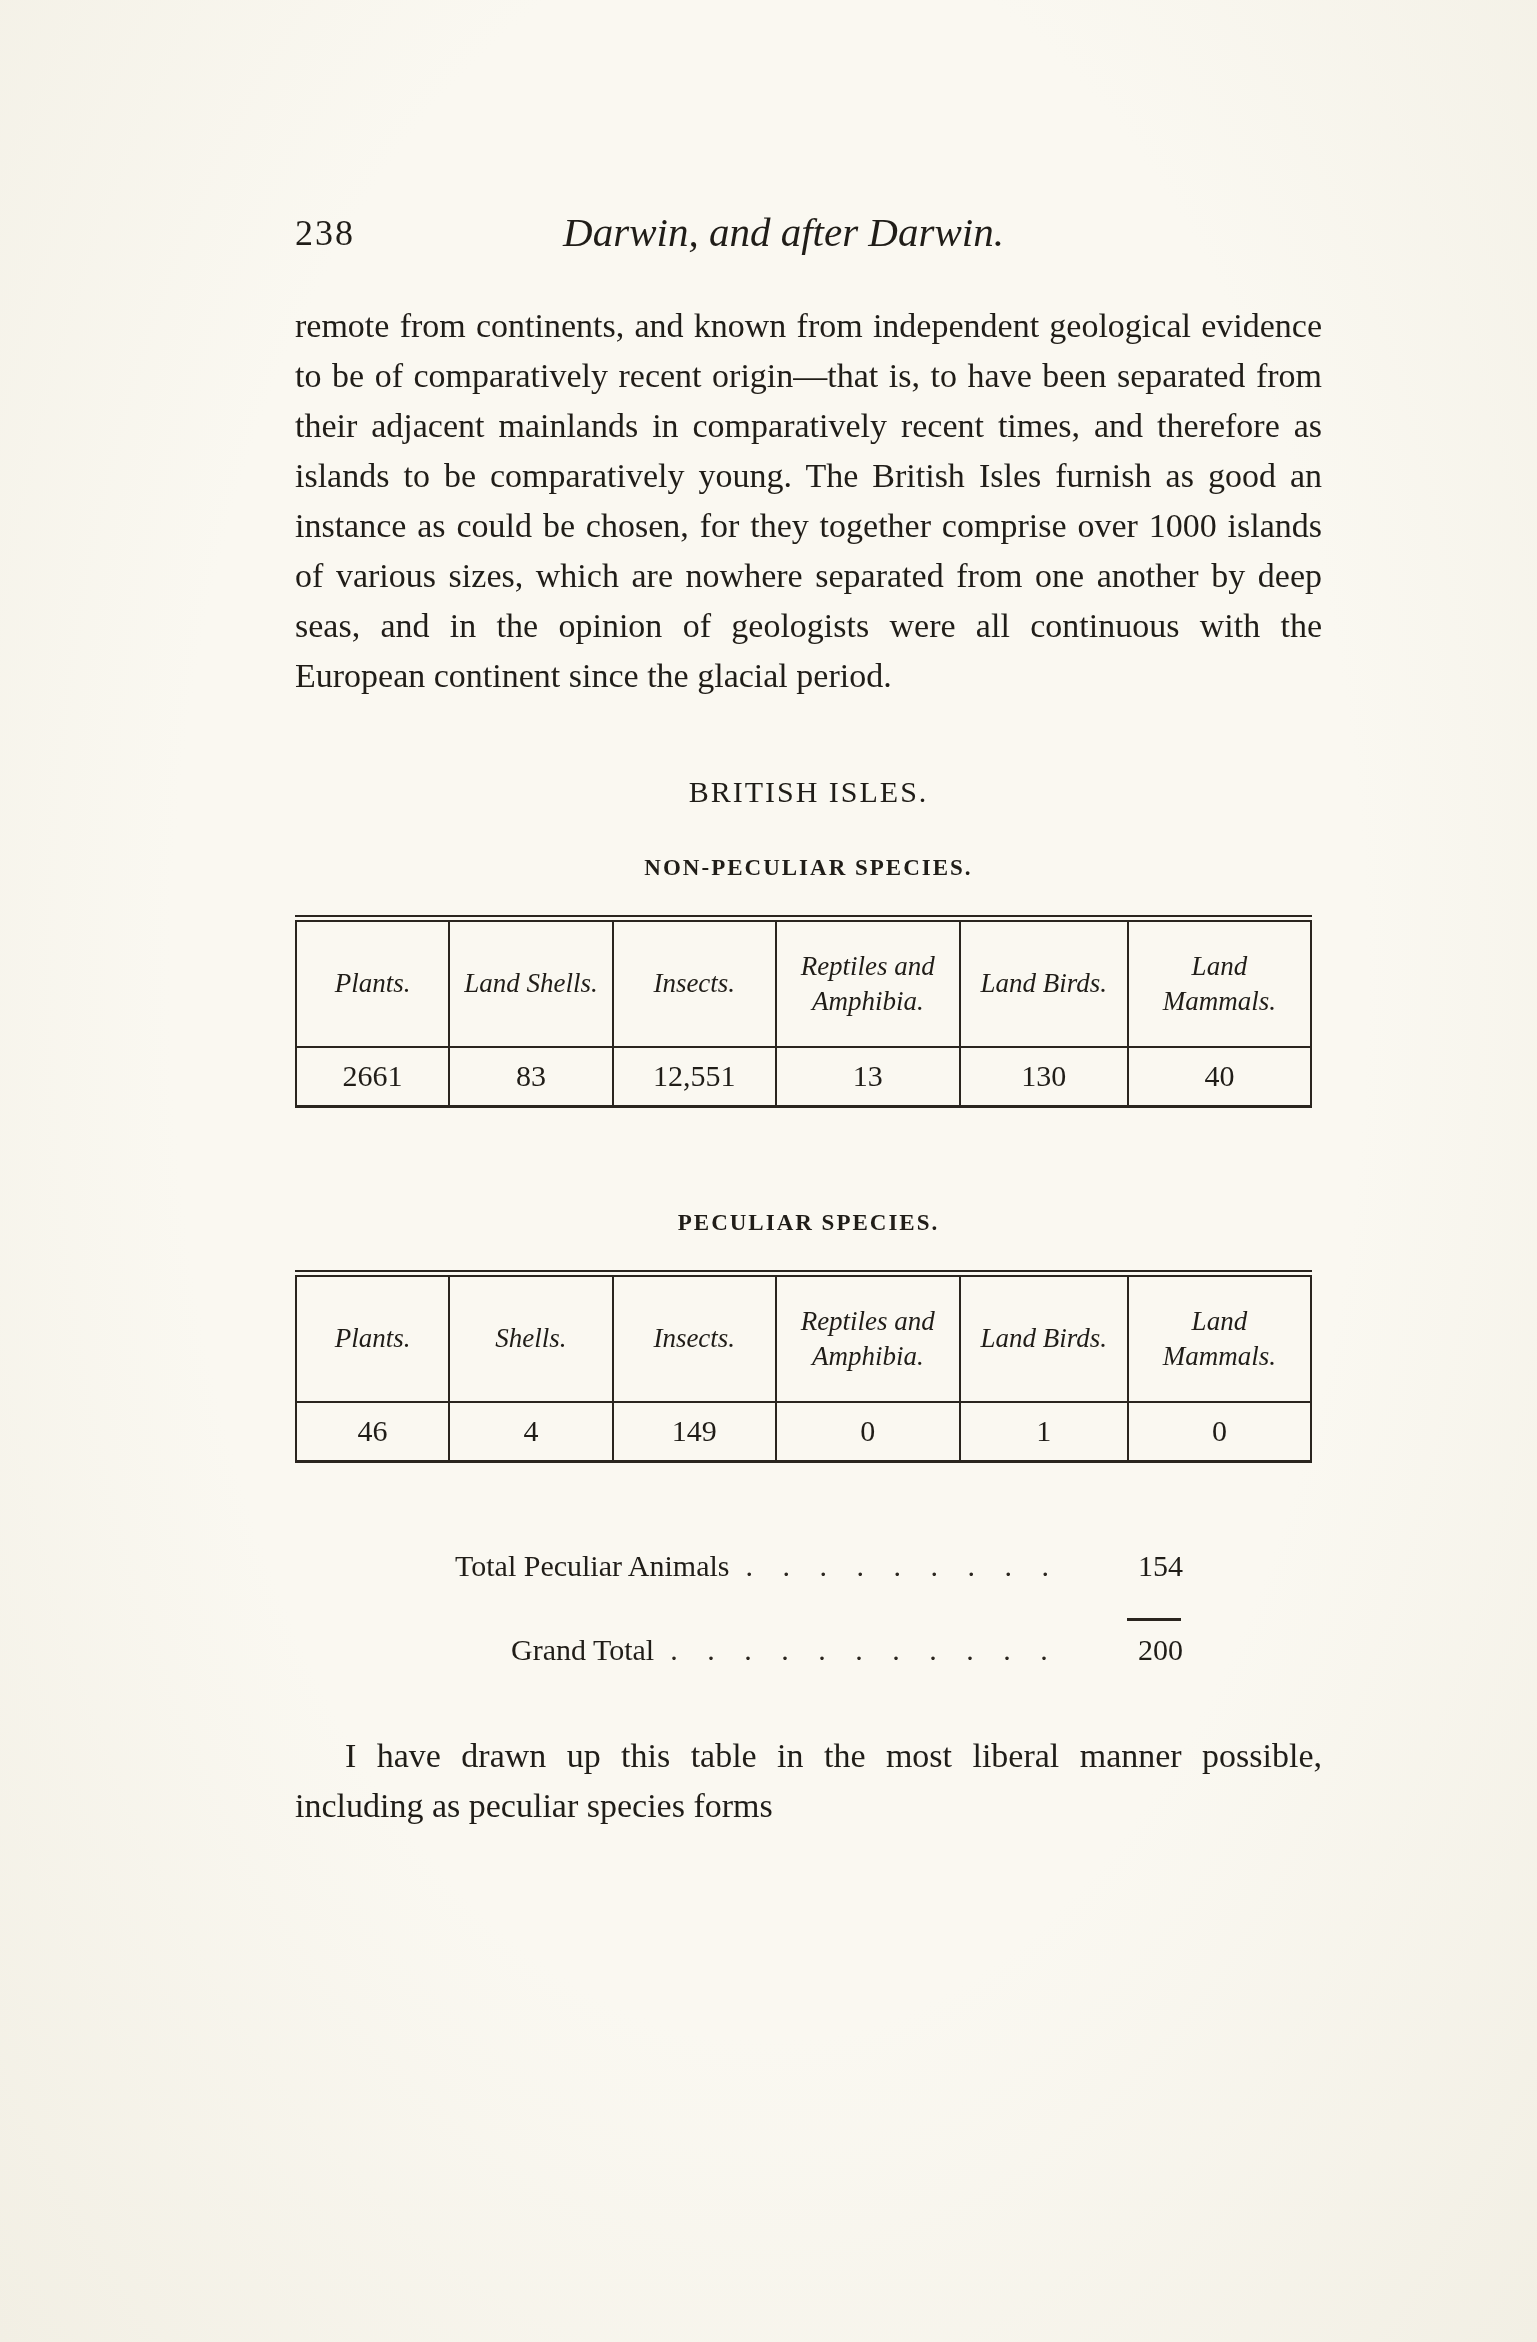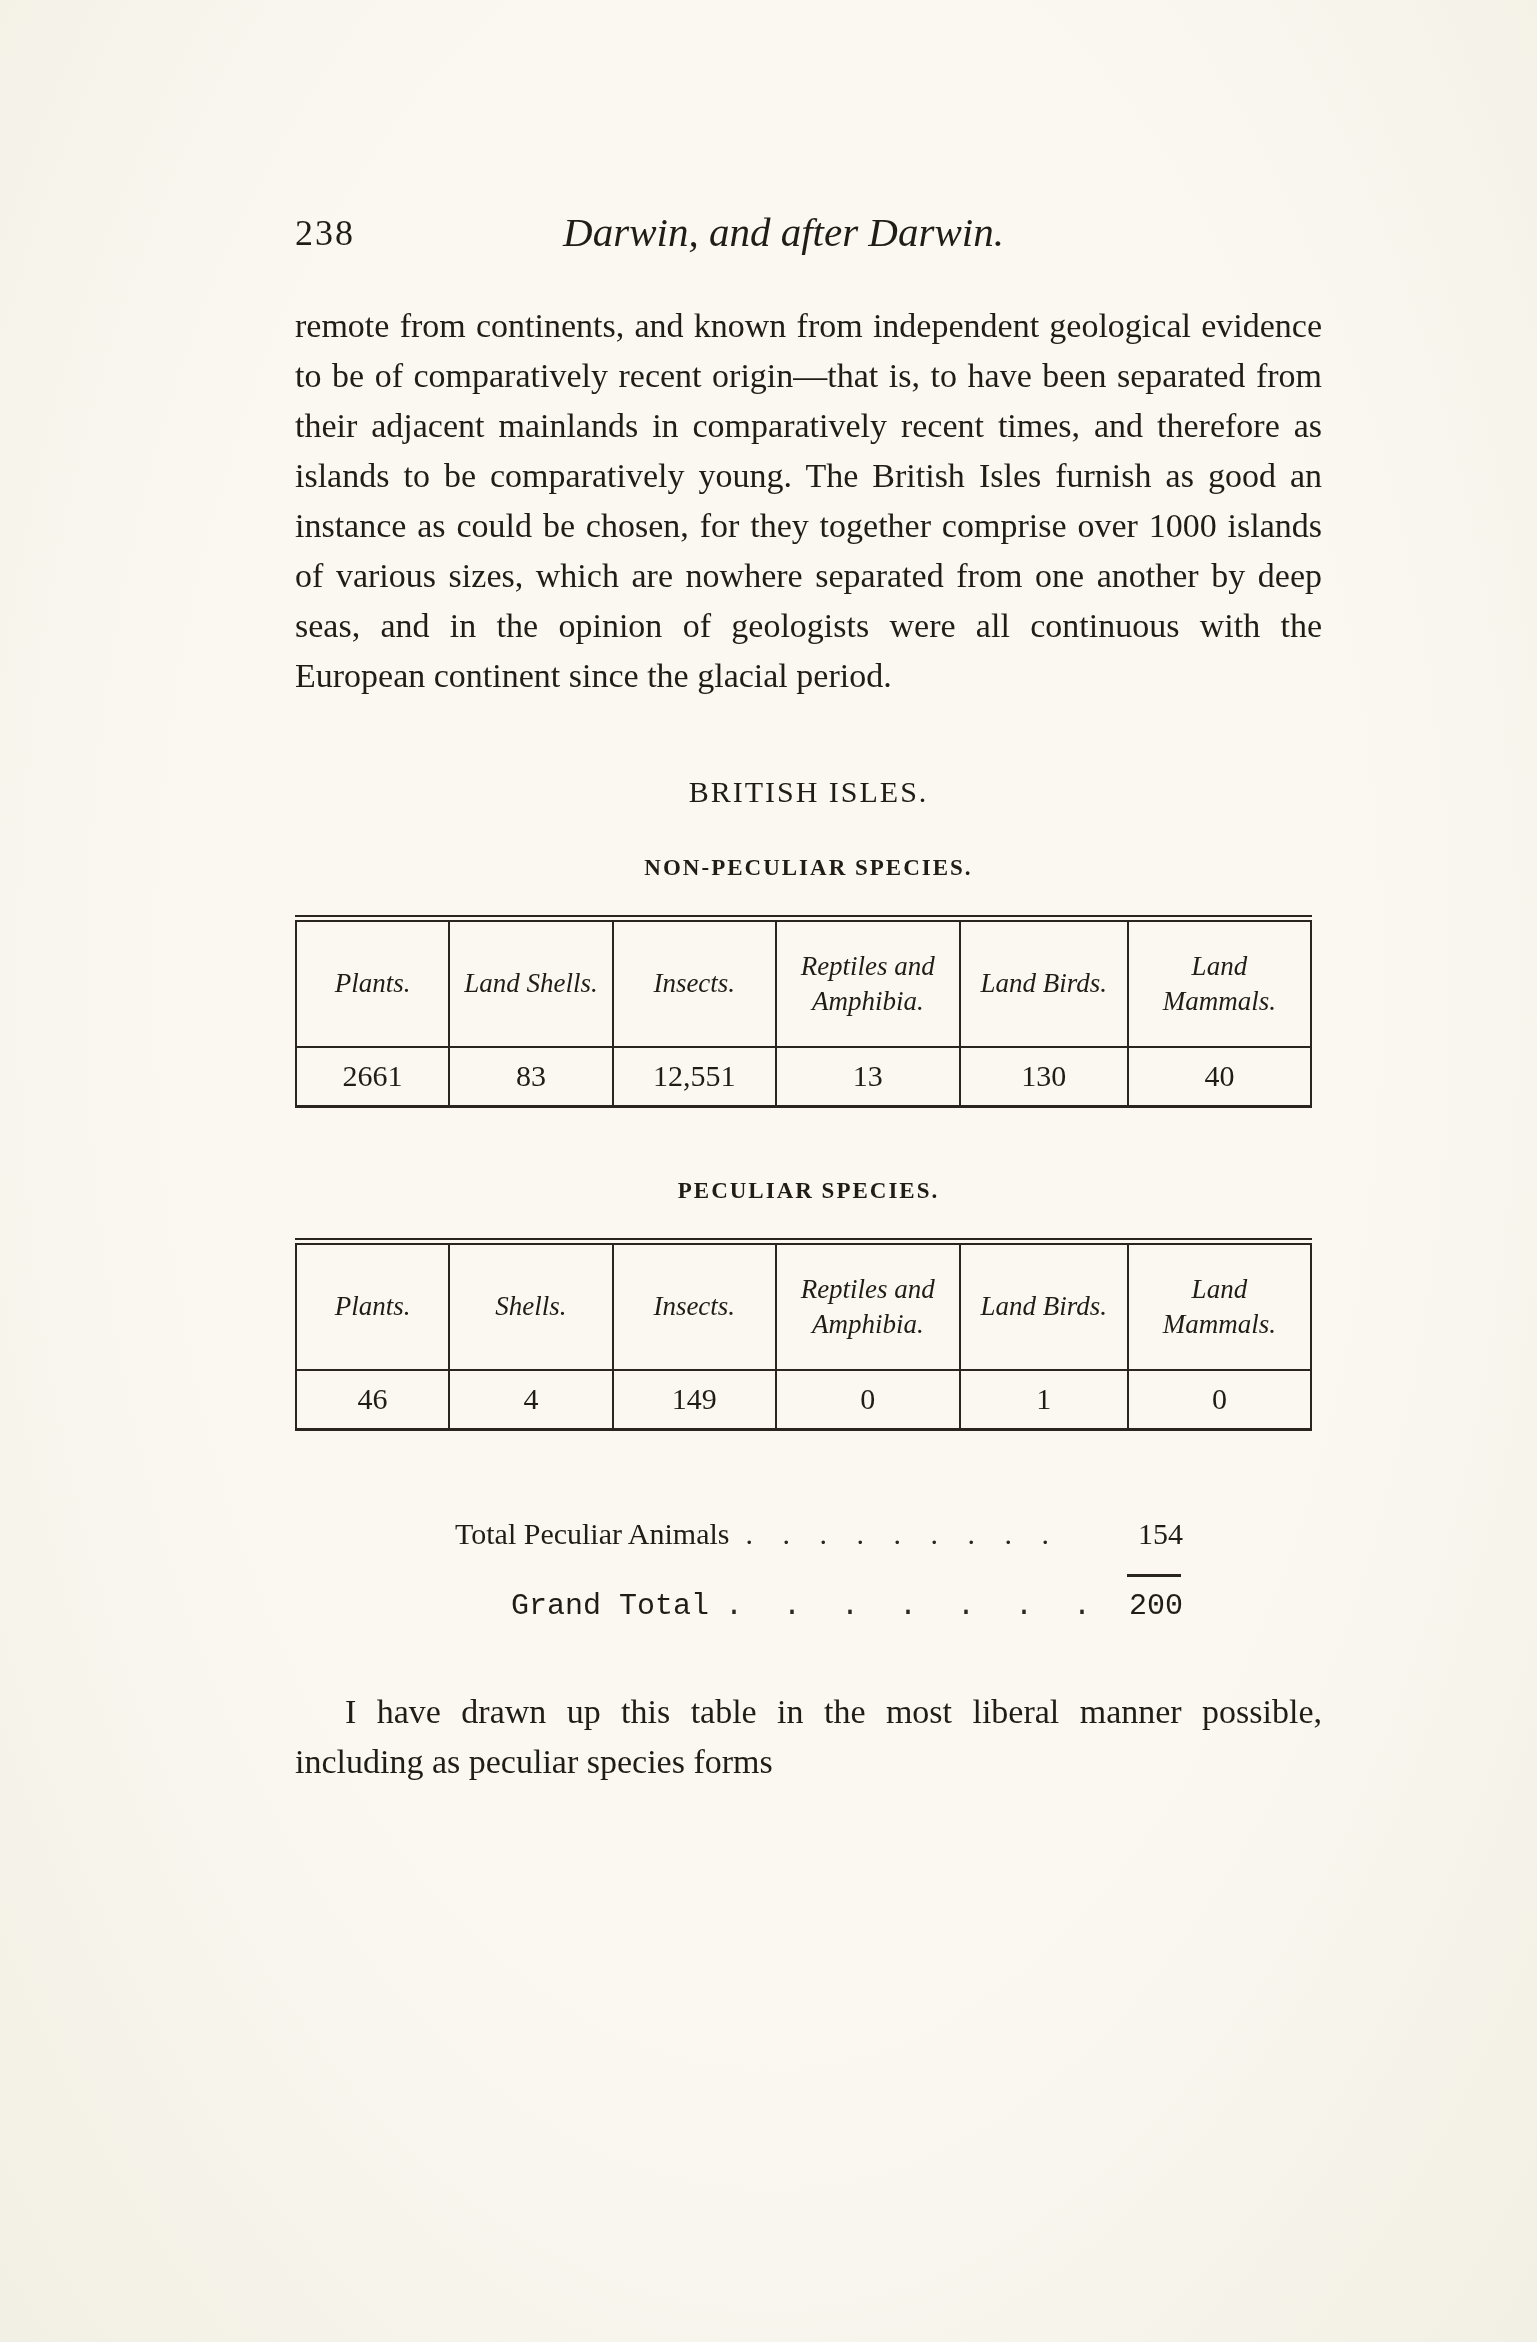--- a/index.html
+++ b/index.html
@@ -27,21 +27,21 @@
   }
   .body-para.final { margin-top:58px; text-indent:50px; }
   .section-heading {
     margin-top:74px; text-align:center;
     font-size:30px; font-weight:normal; letter-spacing:2px;
   }
   .table-caption {
     margin-top:46px; text-align:center;
     font-size:23px; font-weight:bold; letter-spacing:2px;
   }
-  .table-caption.second { margin-top:70px; }
+  .table-caption.second { margin-top:102px; }
   .species-table {
     width:99%; margin-top:34px;
     border-collapse:collapse; table-layout:fixed;
     border-top:7px double #2a251f;
     border-bottom:3px solid #2a251f;
     border-left:2px solid #2a251f;
     border-right:2px solid #2a251f;
   }
   .species-table th {
     font-style:italic; font-weight:normal; font-size:27px; line-height:1.3;
@@ -66,21 +66,21 @@
     margin-top:80px; margin-left:160px; width:728px;
     font-size:30px;
   }
   .total-row { display:flex; align-items:baseline; line-height:46px; }
   .total-label { white-space:nowrap; }
   .total-dots {
     flex:1; overflow:hidden; white-space:nowrap;
     padding:0 16px; letter-spacing:11px; color:#2b2620;
   }
   .total-value { min-width:80px; text-align:right; }
-  .total-row.grand { margin-top:26px;font-family:Liberation Mono, monospace; }
+  .total-row.grand { margin-top:38px; }
   .total-row.grand .total-label { margin-left:56px; }
   .total-row.grand .total-value { position:relative; }
   .total-row.grand .total-value::before {
     content:""; position:absolute; top:-9px; right:2px;
     width:54px; border-top:3px solid #2a251f;
   }
 </style>
 </head>
 <body>
 

